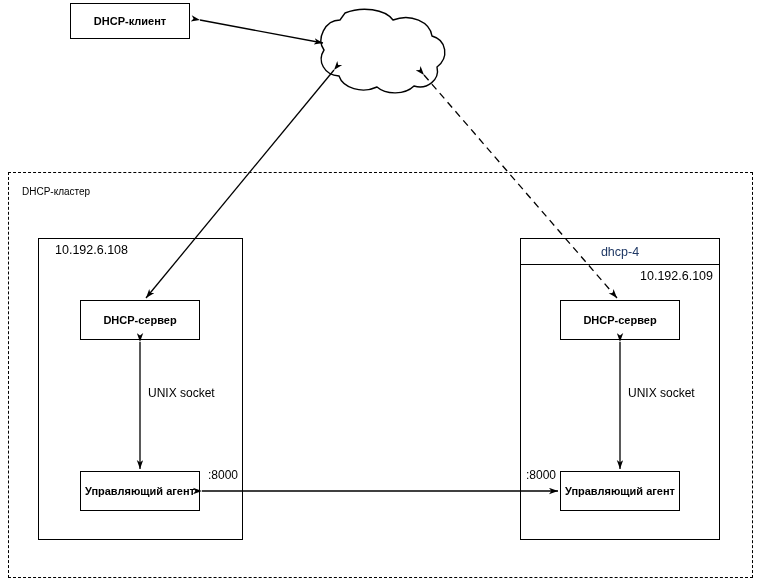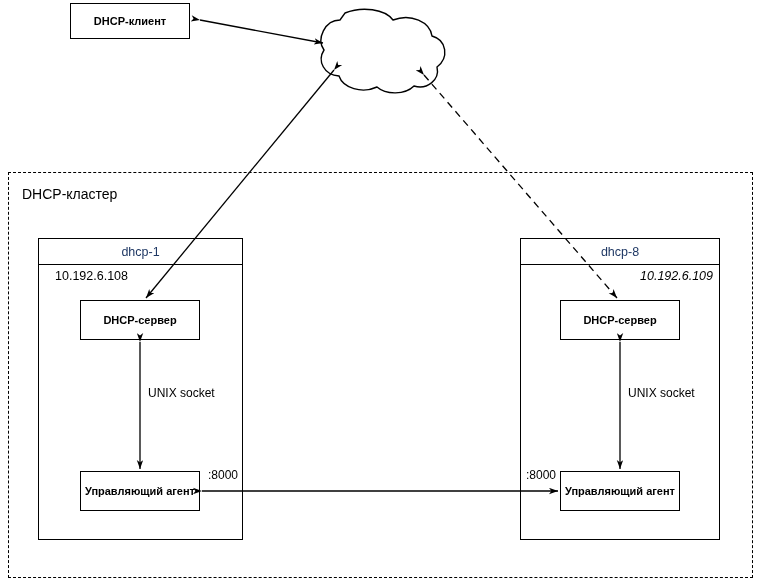--- a/index.html
+++ b/index.html
@@ -57,30 +57,30 @@
     font-size: 12.5px;
     color: #1f3864;
   }
   .node-ip {
     font-size: 12.5px;
     color: #000000;
     padding: 4px 6px 0 6px;
     margin-left: 10px;
   }
   .ip-left { text-align: left; }
-  .ip-right { text-align: right; font-style: italic; }
+  .ip-right { text-align: right; }
   .cluster-frame {
     position: absolute;
     box-sizing: border-box;
     border: 1px dashed #000000;
     background: transparent;
   }
   .cluster-title {
     position: absolute;
-    font-size: 14px;
+    font-size: 10px;
     color: #000000;
     white-space: nowrap;
   }
   .edge-label {
     position: absolute;
     font-size: 12px;
     color: #000000;
     white-space: nowrap;
     background: #ffffff;
     padding: 0 2px;
@@ -92,26 +92,25 @@
 <div id="canvas">
 
   <div class="cluster-frame" style="left:8px; top:172px; width:745px; height:406px;"></div>
   <div class="cluster-title" style="left:22px; top:186px;">DHCP-кластер</div>
 
   <div class="plain-box" style="left:70px; top:3px; width:120px; height:36px;">
     <span>DHCP-клиент</span>
   </div>
 
   <div class="node-box" style="left:38px; top:238px; width:205px; height:302px;">
-    <div class="node-header">dhcp-1</div>
     <div class="node-ip ip-left">10.192.6.108</div>
   </div>
 
   <div class="node-box" style="left:520px; top:238px; width:200px; height:302px;">
-    <div class="node-header">dhcp-8</div>
+    <div class="node-header">dhcp-4</div>
     <div class="node-ip ip-right">10.192.6.109</div>
   </div>
 
   <div class="plain-box" style="left:80px; top:300px; width:120px; height:40px;">
     <span>DHCP-сервер</span>
   </div>
   <div class="plain-box" style="left:560px; top:300px; width:120px; height:40px;">
     <span>DHCP-сервер</span>
   </div>
 

